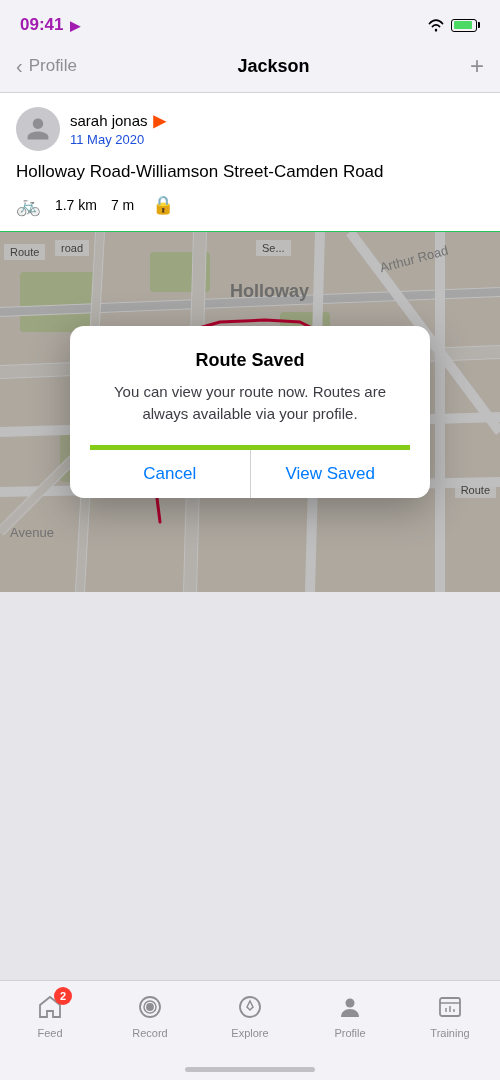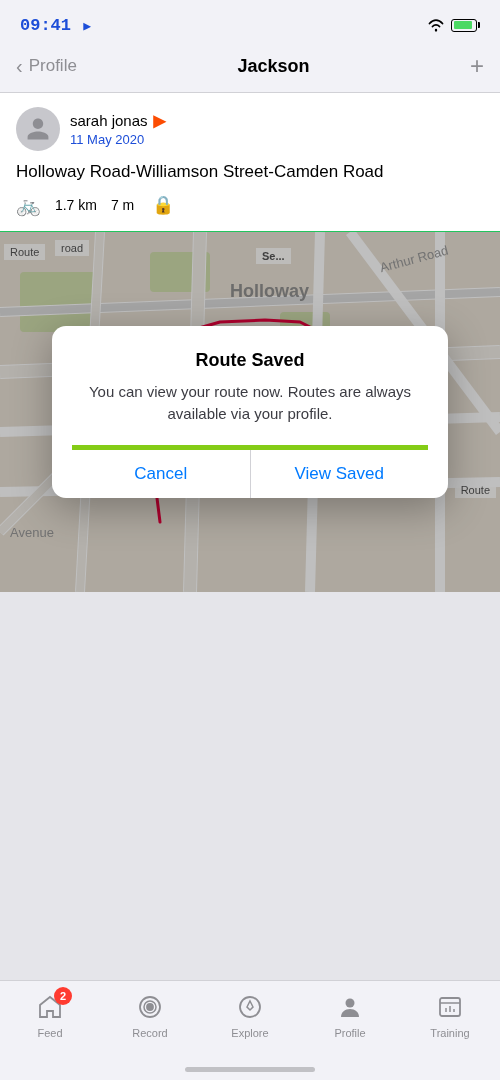--- a/index.html
+++ b/index.html
@@ -17,22 +17,21 @@
       display: flex;
       justify-content: space-between;
       align-items: center;
       padding: 10px 20px 4px 20px;
       background: #f2f2f7;
       height: 44px;
     }
     .status-time {
       font-size: 17px;
       font-weight: 600;
-      color: #1d4ed8;
-      font-family: Liberation Mono, monospace;
+      color: #a21caf;
     }
     .status-icons {
       display: flex;
       align-items: center;
       gap: 6px;
     }
 
     
     .nav-bar {
       display: flex;
@@ -168,21 +167,21 @@
       top: 0; left: 0; right: 0; bottom: 0;
       background: rgba(0,0,0,0.25);
       display: flex;
       align-items: center;
       justify-content: center;
       z-index: 10;
     }
     .dialog {
       background: #fff;
       border-radius: 14px;
-      width: 396px;
+      width: 360px;
       padding: 24px 20px 0 20px;
       text-align: center;
       box-shadow: 0 10px 40px rgba(0,0,0,0.3);
     }
     .dialog-title {
       font-size: 18px;
       font-weight: 700;
       color: #000;
       margin-bottom: 10px;
     }
@@ -390,21 +389,21 @@
     <text x="230" y="65" font-size="18" font-weight="600" fill="#888" font-family="sans-serif" opacity="0.9">Holloway</text>
     <text x="10" y="305" font-size="13" fill="#999" font-family="sans-serif">Avenue</text>
     <text x="380" y="200" font-size="13" fill="#999" font-family="sans-serif" transform="rotate(-80 420 200)">Jackson Road</text>
     <text x="380" y="30" font-size="13" fill="#999" font-family="sans-serif" transform="rotate(-15 420 30)">Arthur Road</text>
     <text x="130" y="168" font-size="12" fill="#888" font-family="sans-serif">A503</text>
   </svg>
 
   
   <div class="map-chip" style="left:4px;top:12px;">Route</div>
   <div class="map-chip" style="left:55px;top:8px;">road</div>
-  <div class="map-chip" style="left:256px;top:16px;font-weight:bold;">Se...</div>
+  <div class="map-chip" style="left:256px;top:8px;">Se...</div>
   <div class="map-chip" style="right:4px;top:250px;">Route</div>
 
   
   <div class="dialog-overlay">
     <div class="dialog">
       <div class="dialog-title">Route Saved</div>
       <div class="dialog-message">You can view your route now. Routes are always available via your profile.</div>
       <div class="dialog-buttons">
         <button class="dialog-btn">Cancel</button>
         <button class="dialog-btn">View Saved</button>

